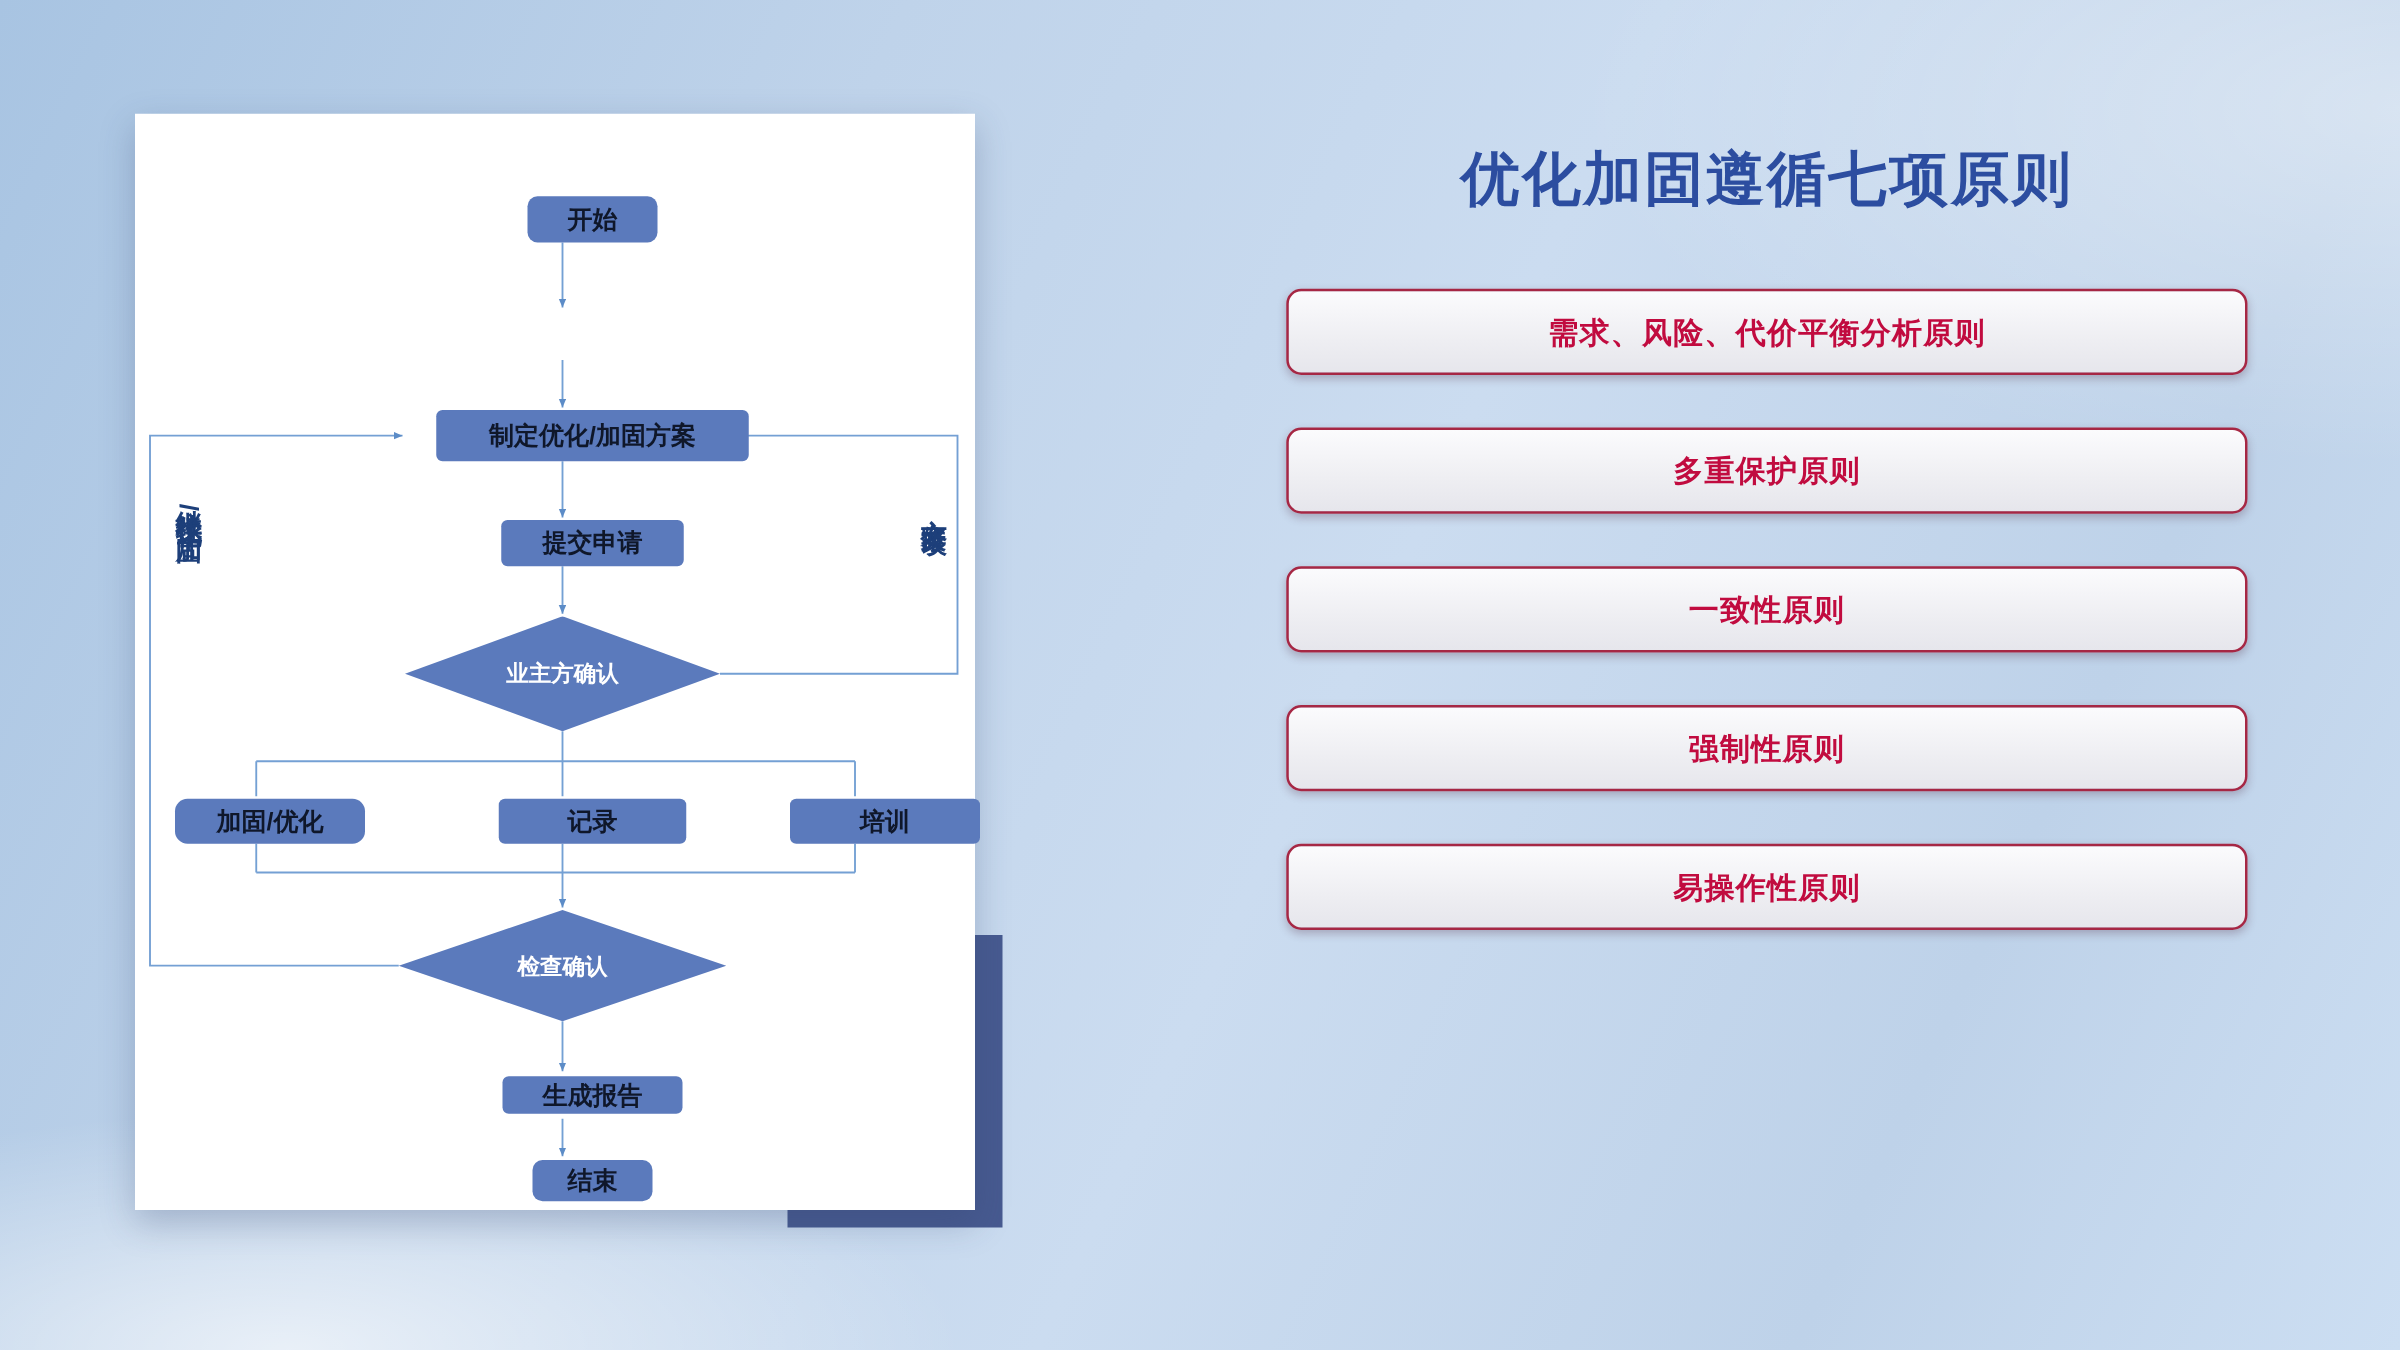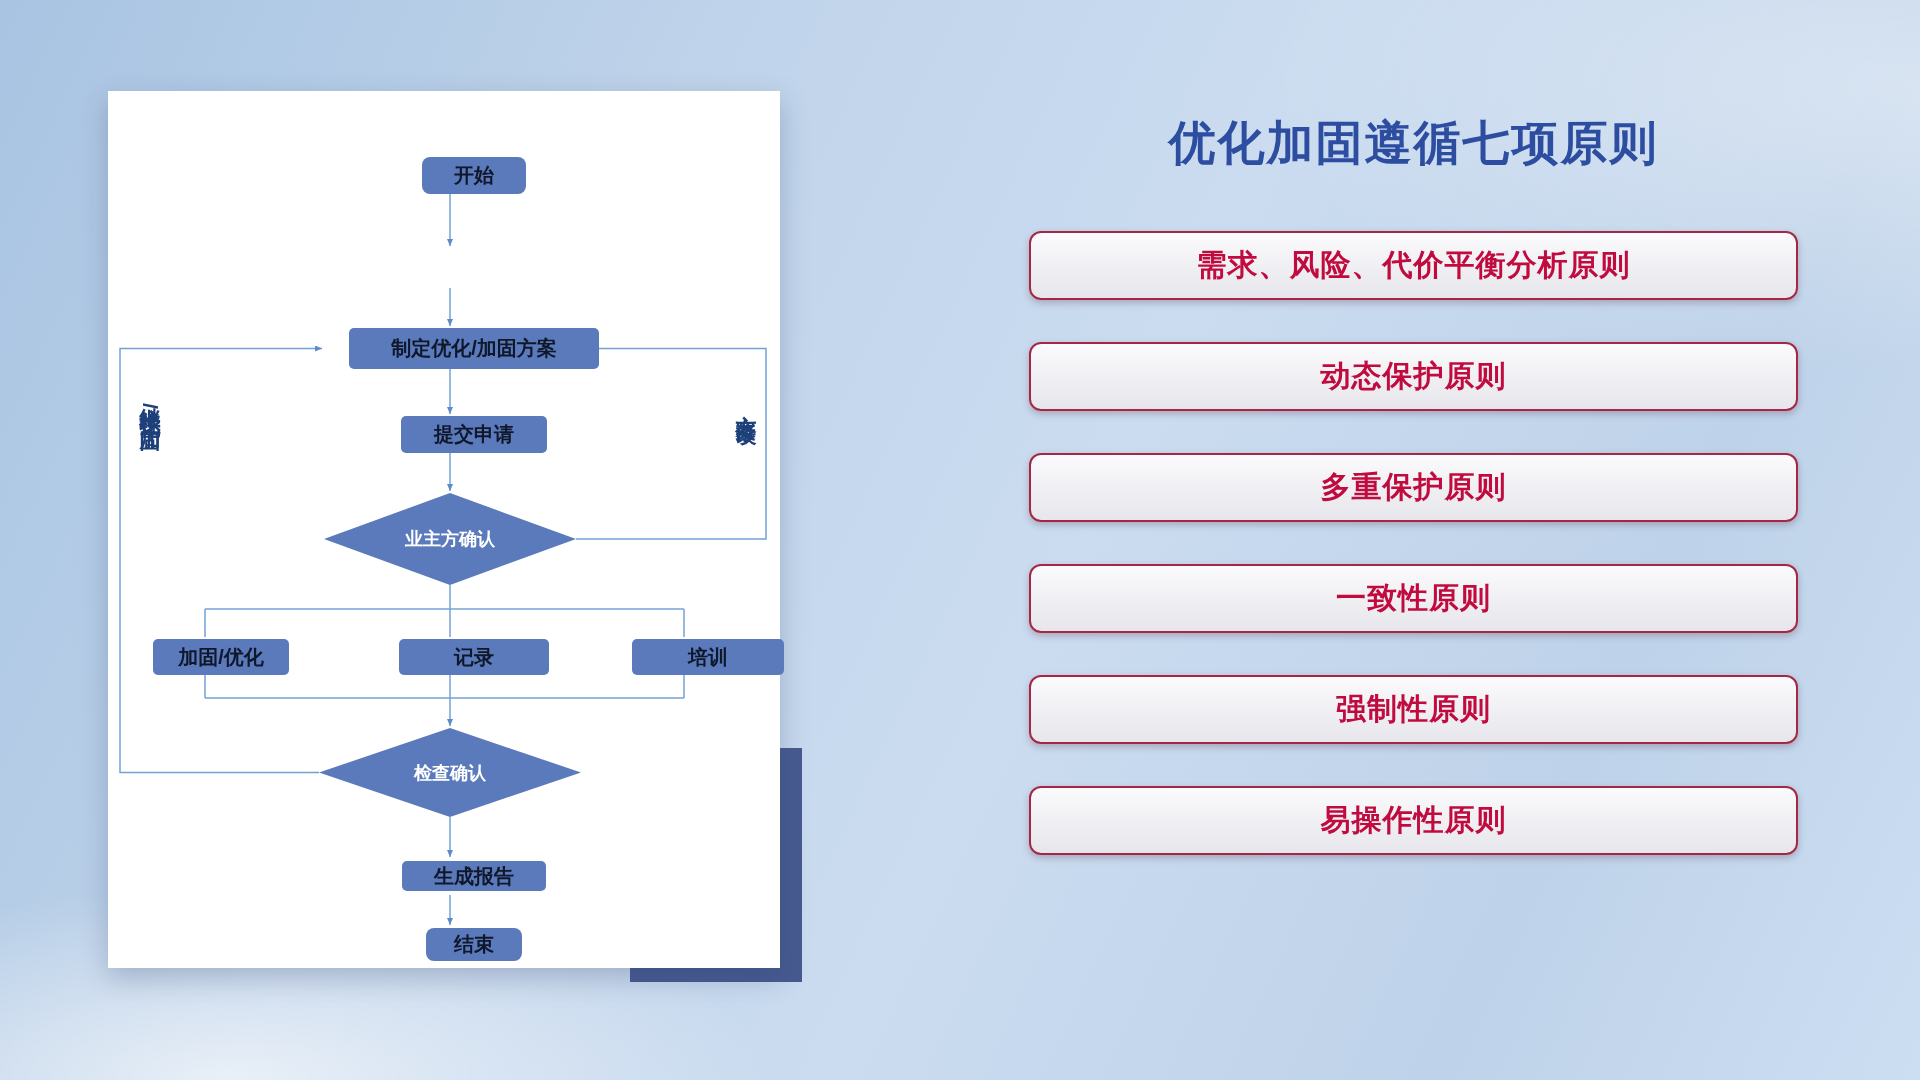--- a/index.html
+++ b/index.html
@@ -54,21 +54,21 @@
     text-align:center; color:#2c4da0; font-weight:bold; font-size:47px;
     letter-spacing:2px;
   }
   .principle-list { margin-top:56px; display:flex; flex-direction:column; gap:42px; }
   .principle {
     height:69px; border:2px solid #a62744; border-radius:12px;
     background:linear-gradient(180deg,#fbfbfd 0%, #eeeef2 60%, #e6e6ec 100%);
     box-shadow:0 3px 7px rgba(80,40,60,.28);
     display:flex; align-items:center; justify-content:center;
   }
-  .principle-text { color:#c10b3f; font-size:30px; font-weight:600; letter-spacing:1px; }
+  .principle-text { color:#c10b3f; font-size:24px; font-weight:600; letter-spacing:1px; }
 </style>
 </head>
 <body>
 
 <div class="slide">
 
   <div class="accent-rect"></div>
 
   <div class="card">
 
@@ -106,21 +106,21 @@
 
     <div class="node pill" style="left:290px;top:66px;width:104px;height:37px;">开始</div>
 
 
     <div class="node" style="left:217px;top:237px;width:250px;height:41px;">制定优化/加固方案</div>
 
     <div class="node" style="left:269px;top:325px;width:146px;height:37px;">提交申请</div>
 
     <div class="diamond" style="left:216px;top:402px;width:252px;height:92px;">业主方确认</div>
 
-    <div class="node" style="left:21px;top:548px;width:136px;height:36px;">加固/优化</div>
+    <div class="node" style="left:8px;top:548px;width:152px;height:36px;border-radius:10px;">加固/优化</div>
 
     <div class="node" style="left:267px;top:548px;width:150px;height:36px;">记录</div>
 
     <div class="node" style="left:500px;top:548px;width:152px;height:36px;">培训</div>
 
     <div class="diamond" style="left:211px;top:637px;width:262px;height:89px;">检查确认</div>
 
     <div class="node" style="left:270px;top:770px;width:144px;height:30px;">生成报告</div>
 
     <div class="node pill" style="left:294px;top:837px;width:96px;height:33px;">结束</div>
@@ -131,23 +131,20 @@
 
   </div>
 
   <div class="right-panel">
     <div class="panel-title">优化加固遵循七项原则</div>
     <div class="principle-list">
       <div class="principle">
         <span class="principle-text">需求、风险、代价平衡分析原则</span>
       </div>
       <div class="principle">
-        <span class="principle-text">动态保护原则</span>
-      </div>
-      <div class="principle">
         <span class="principle-text">多重保护原则</span>
       </div>
       <div class="principle">
         <span class="principle-text">一致性原则</span>
       </div>
       <div class="principle">
         <span class="principle-text">强制性原则</span>
       </div>
       <div class="principle">
         <span class="principle-text">易操作性原则</span>

